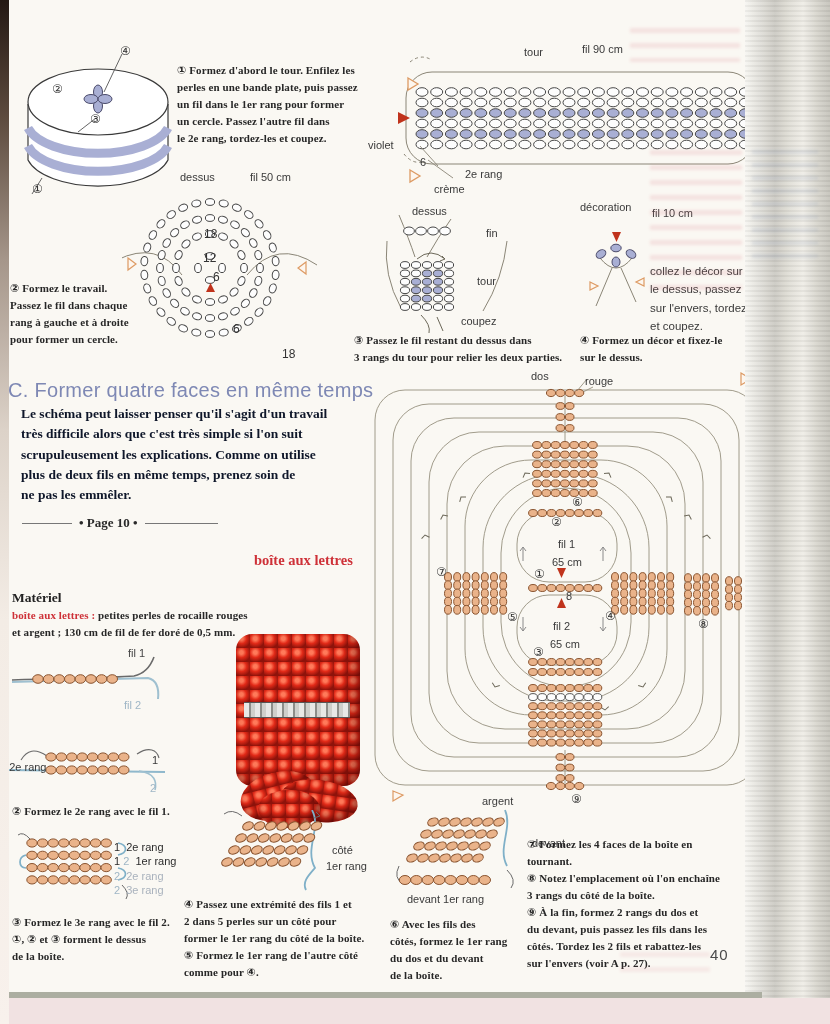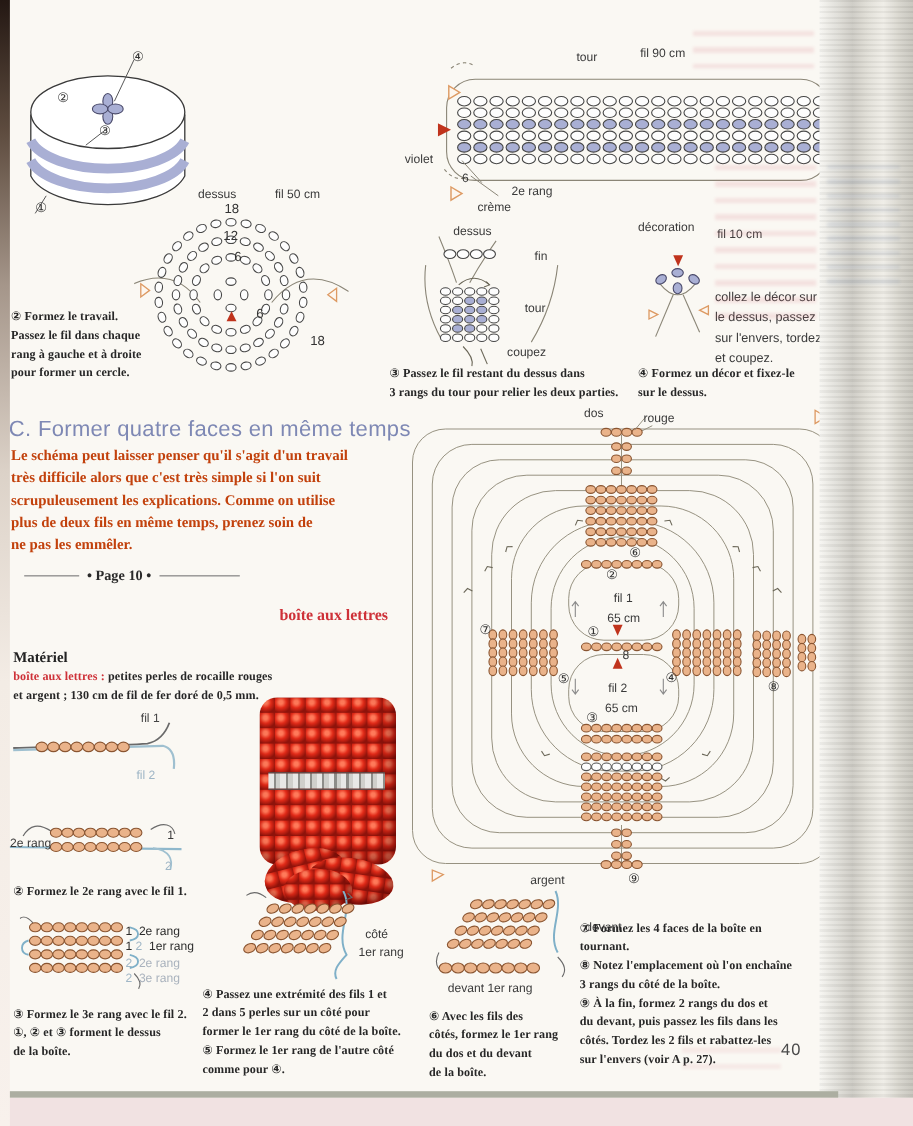--- a/index.html
+++ b/index.html
@@ -4,24 +4,24 @@
 <style>
   html,body{margin:0;padding:0;background:#e8e6e0;}
   #page{position:relative;width:830px;height:1024px;background:#faf8f3;overflow:hidden;
         font-family:"Liberation Sans","DejaVu Sans",sans-serif;}
   .abs{position:absolute;}
   .serif{font:bold 11px/1.55 "Liberation Serif","DejaVu Sans",serif;color:#272727;white-space:pre-line;letter-spacing:.1px;}
   .sans{font:11.5px/1.3 "Liberation Sans","DejaVu Sans",sans-serif;color:#3a3a3a;white-space:pre-line;}
   .sans-sm{font:11px/1.3 "Liberation Sans","DejaVu Sans",sans-serif;color:#3a3a3a;}
   .light{color:#9fb6c6;}
   .red-text{color:#ce3138;}
-  .num{font:12px "Liberation Sans","DejaVu Sans",sans-serif;color:#333;}
+  .num{font:12px "Liberation Sans","DejaVu Sans",sans-serif;color:#333;margin-top:44px;}
   .circnum{font:12px "DejaVu Sans",sans-serif;color:#333;}
   #sec-c-heading{font:20px/1.2 "Liberation Sans","DejaVu Sans",sans-serif;color:#7e88b4;letter-spacing:.3px;}
-  #sec-c-body{font:bold 13.5px/1.5 "Liberation Serif","DejaVu Sans",serif;color:#c2410c;white-space:pre-line;}
+  #sec-c-body{font:bold 13.5px/1.5 "Liberation Serif","DejaVu Sans",serif;color:#0f172a;white-space:pre-line;padding-left:11px;}
   #project-box{box-sizing:border-box;width:218px;height:50px;border:1.3px solid #777;border-radius:26px;
                display:flex;align-items:center;justify-content:center;}
   #project-title{font:bold 20px "Liberation Serif","DejaVu Sans",serif;color:#ce3138;letter-spacing:.4px;}
   #page-ref{font:bold 13px "Liberation Serif","DejaVu Sans",serif;color:#2a2a2a;background:#faf8f3;padding:0 7px;}
   #page-ref-line{height:1px;background:#777;}
   #project-subtitle{font:bold 14.5px "Liberation Serif","DejaVu Sans",serif;color:#ce3138;}
   #material-heading{font:bold 13.5px "Liberation Serif","DejaVu Sans",serif;color:#222;}
   #material-text{width:262px;}
   .rl{height:14.4px;font:11px "Liberation Sans","DejaVu Sans",sans-serif;white-space:pre;}
   .rl .fa{color:#2c2c2c;} .rl .fb{color:#9fb6c6;}
@@ -64,20 +64,25 @@
     </g>
     <path d="M86,50 L104,12" stroke="#555" stroke-width=".9" fill="none"></path>
     <path d="M60,90 L78,76" stroke="#555" stroke-width=".9" fill="none"></path>
     <path d="M24,136 L14,152" stroke="#555" stroke-width=".9" fill="none"></path>
   </svg>
   <span class="abs circnum" style="left:120px;top:44px">④</span>
   <span class="abs circnum" style="left:52px;top:82px">②</span>
   <span class="abs circnum" style="left:90px;top:112px">③</span>
   <span class="abs circnum" style="left:32px;top:182px">①</span>
 
+  <div class="abs serif" style="left:177px;top:62px">① Formez d'abord le tour. Enfilez les
+perles en une bande plate, puis passez
+un fil dans le 1er rang pour former
+un cercle. Passez l'autre fil dans
+le 2e rang, tordez-les et coupez.</div>
 
   <svg class="abs" style="left:398px;top:42px" width="362" height="152" viewBox="0 0 362 152">
     <rect x="8" y="30" width="348" height="92" rx="26" fill="none" stroke="#8a8576" stroke-width="1"></rect>
     <path d="M12,20 q10,-8 20,-3" fill="none" stroke="#8a8576" stroke-width="1" stroke-dasharray="3 3"></path>
     <path d="M6,112 q8,10 18,8" fill="none" stroke="#8a8576" stroke-width="1" stroke-dasharray="3 3"></path>
     <g id="band-beads">
         <ellipse cx="24" cy="50" rx="6" ry="4.3" fill="#fdfdfd" stroke="#474747" stroke-width="1"></ellipse>
         <ellipse cx="38.7" cy="50" rx="6" ry="4.3" fill="#fdfdfd" stroke="#474747" stroke-width="1"></ellipse>
         <ellipse cx="53.4" cy="50" rx="6" ry="4.3" fill="#fdfdfd" stroke="#474747" stroke-width="1"></ellipse>
         <ellipse cx="68.1" cy="50" rx="6" ry="4.3" fill="#fdfdfd" stroke="#474747" stroke-width="1"></ellipse>

